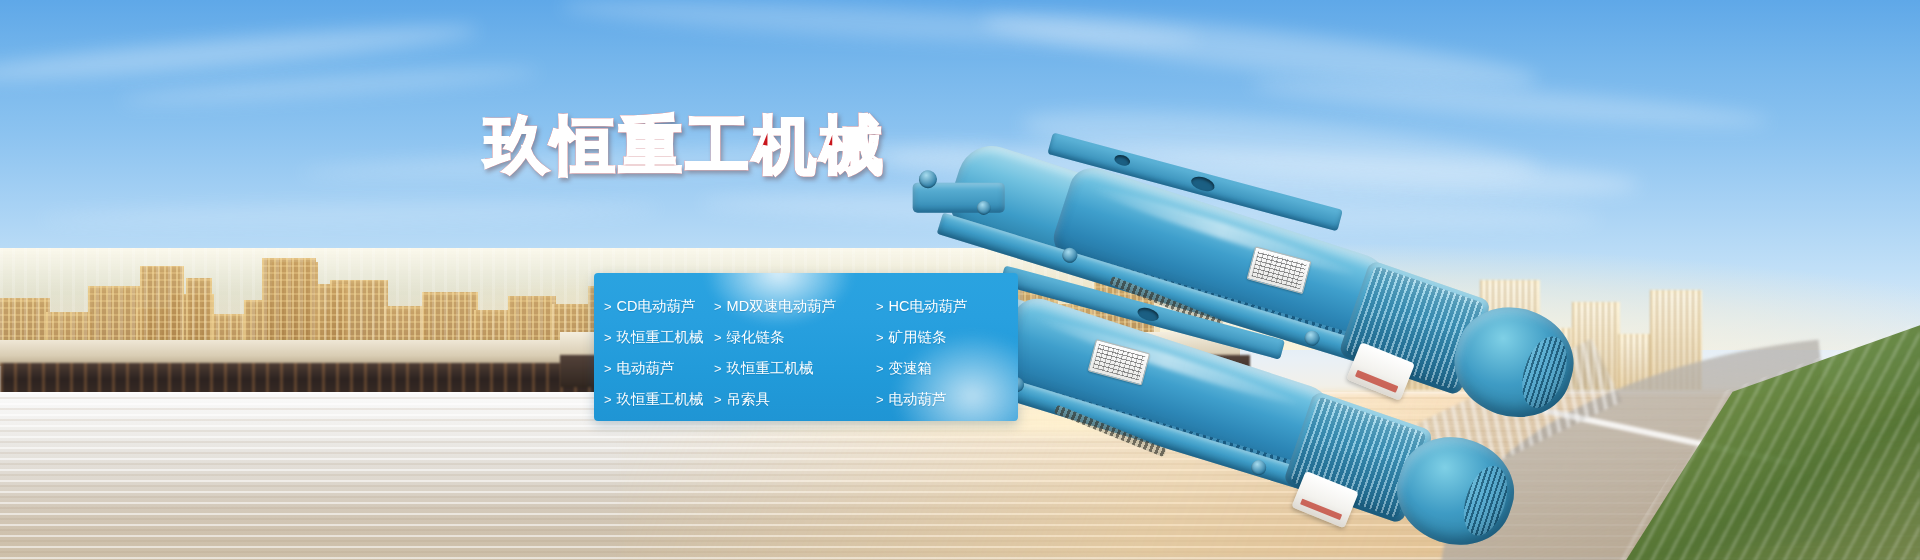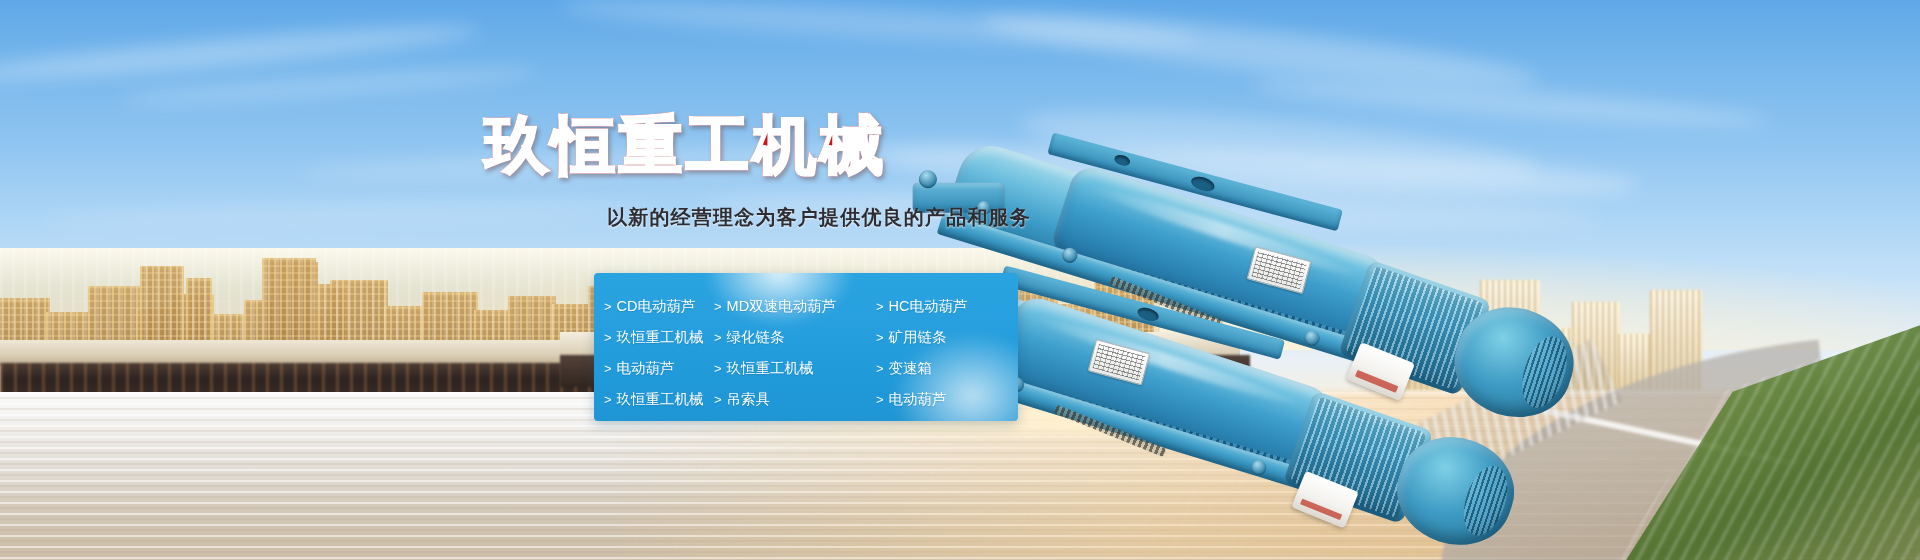--- a/index.html
+++ b/index.html
@@ -529,21 +529,20 @@
       </div>
       <div class="chain" style="left:282px; top:138px; width:118px; height:9px; transform: rotate(4deg);"></div>
       <div class="bolt" style="left:230px; top:120px; width:15px; height:15px;"></div>
       <div class="bolt" style="left:486px; top:124px; width:15px; height:15px;"></div>
     </div>
 
   </div>
 
   <div class="title-block">
     <div class="main-title">玖恒重工机械</div>
-    <div class="subtitle">以新的经营理念为客户提供优良的产品和服务</div>
   </div>
 
   <div class="panel">
     <div class="panel-shine"></div>
     <div class="panel-shine2"></div>
     <div class="panel-grid">
 
       <a class="plink">
         <span class="chev">&gt;</span>
         <span>CD电动葫芦</span>

